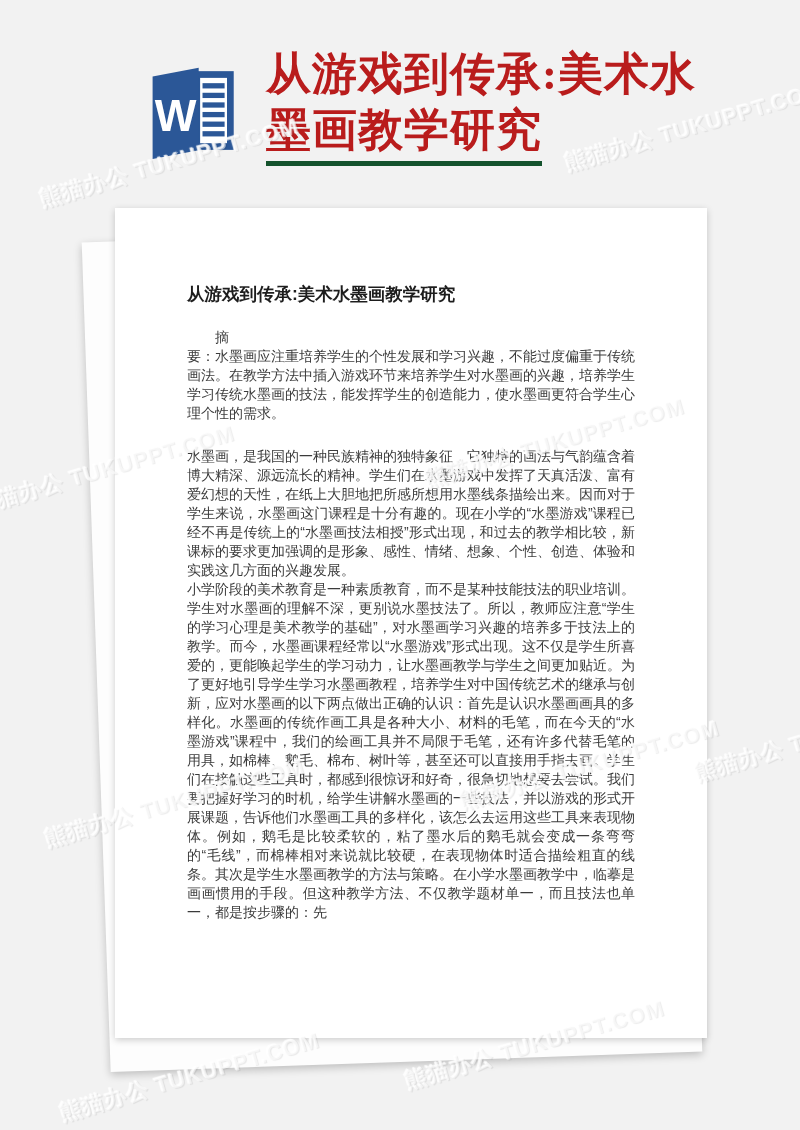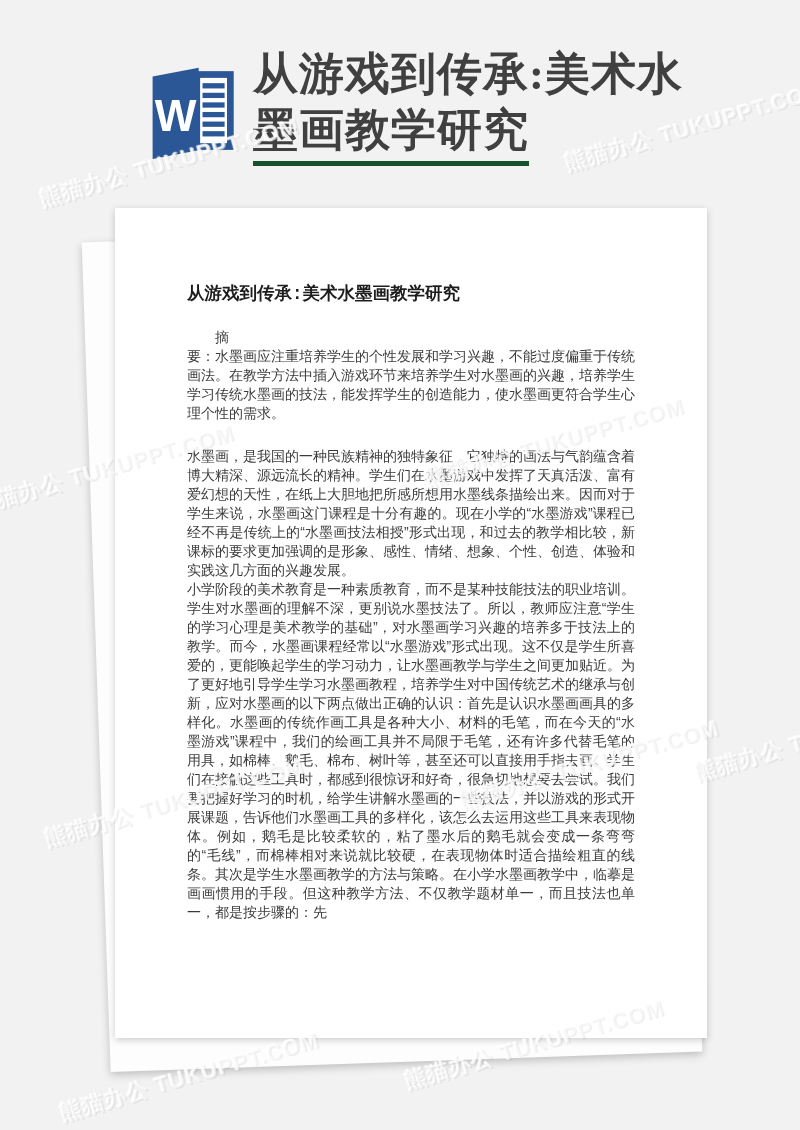--- a/index.html
+++ b/index.html
@@ -9,24 +9,24 @@
     overflow:hidden;
     position:relative;
     font-family:"Liberation Sans",sans-serif;
   }
   .stage{position:absolute;inset:0;width:800px;height:1130px;overflow:hidden;}
 
   
   .site-header{position:absolute;left:0;top:0;width:800px;height:200px;z-index:4;}
   .word-icon{position:absolute;left:143px;top:60px;width:96px;height:102px;}
   .main-title{
-    position:absolute;left:253px;top:46px;width:470px;
+    position:absolute;left:266px;top:46px;width:470px;
     font-family:"Liberation Serif","DejaVu Serif",serif;
     font-size:45px;line-height:56px;font-weight:bold;
-    color:#404040;letter-spacing:1px;
+    color:#b91c1c;letter-spacing:1px;
   }
   .main-title .t-line{white-space:nowrap;}
   .main-title .t-underline{
     display:inline-block;
     border-bottom:5px solid #14532d;
     padding-bottom:3px;
   }
 
   
   .page-back{
@@ -50,21 +50,20 @@
   .doc{
     color:#3b3b3b;
     font-size:14px;line-height:19px;
     text-align:justify;
   }
   .doc-heading{
     font-size:17.5px;line-height:24px;
     font-weight:600;color:#1d1d1d;
     margin:2px 0 22px 0;
     text-align:left;
-    font-family:Liberation Mono, monospace;
   }
   .doc p{margin:0;}
   .p-abstract{margin-top:0;}
   .abstract-label{margin-left:2em;}
   .p-keywords{text-indent:2em;margin-top:19px !important;}
   .p-class{text-indent:2em;margin-top:14px !important;}
   .p-body1{margin-top:24px !important;}
   .p-section{text-indent:2em;margin-top:14px !important;margin-bottom:24px !important;}
   .p-body2{margin-top:0;}
 

